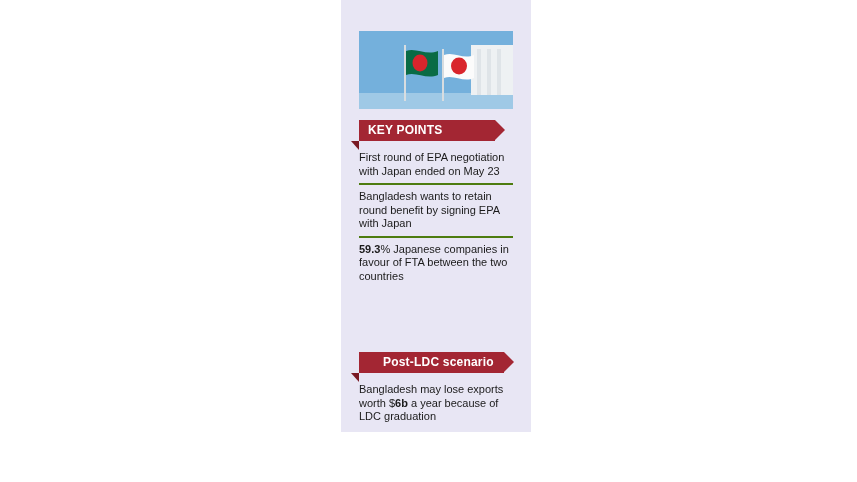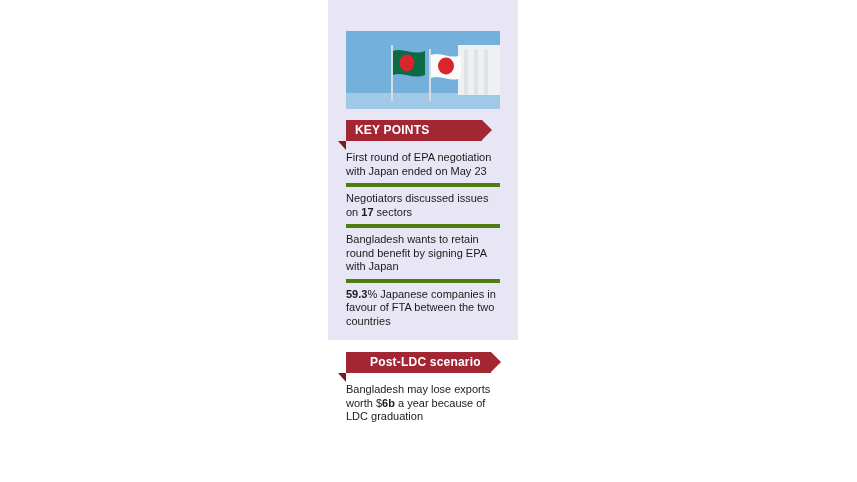--- a/index.html
+++ b/index.html
@@ -8,24 +8,24 @@
   }
   body {
     width: 857px;
     height: 482px;
     background: #ffffff;
     font-family: "Liberation Sans", sans-serif;
     overflow: hidden;
   }
   .infographic {
     position: absolute;
-    left: 328px;
+    left: 341px;
     top: 0;
     width: 190px;
-    height: 340px;
+    height: 432px;
     background: #e8e6f4;
     box-sizing: border-box;
   }
   .flag-photo {
     position: absolute;
     left: 18px;
     top: 31px;
     width: 154px;
     height: 78px;
     background: #6aa9d8;
@@ -94,21 +94,21 @@
     position: absolute;
     left: 18px;
     top: 26px;
     width: 154px;
   }
   .point {
     font-size: 11px;
     line-height: 13.5px;
     color: #1a1a1a;
     padding: 5px 0 5px 0;
-    border-bottom: 4px solid #4d7c0f;
+    border-bottom: 2px solid #4d7c0f;
   }
   .point:last-child { border-bottom: none; }
   .point b { font-weight: bold; }
 </style>
 </head>
 <body>
 
 <div class="infographic">
 
   <div class="flag-photo">
@@ -136,21 +136,20 @@
 
   <div class="kp-wrap">
     <div class="banner">
       <div class="banner-fold"></div>
       <div class="banner-bar kp">
         <span class="banner-title">KEY POINTS</span>
       </div>
     </div>
     <div class="points">
       <div class="point" id="kp0">First round of EPA negotiation with Japan ended on May 23</div>
-      <div class="point" id="kp1">Negotiators discussed issues on <b>17</b> sectors</div>
       <div class="point" id="kp2">Bangladesh wants to retain round benefit by signing EPA with Japan</div>
       <div class="point" id="kp4"><b>59.3</b>% Japanese companies in favour of FTA between the two countries</div>
     </div>
   </div>
 
   <div class="post-wrap">
     <div class="banner">
       <div class="banner-fold"></div>
       <div class="banner-bar post">
         <span class="banner-title">Post-LDC scenario</span>

